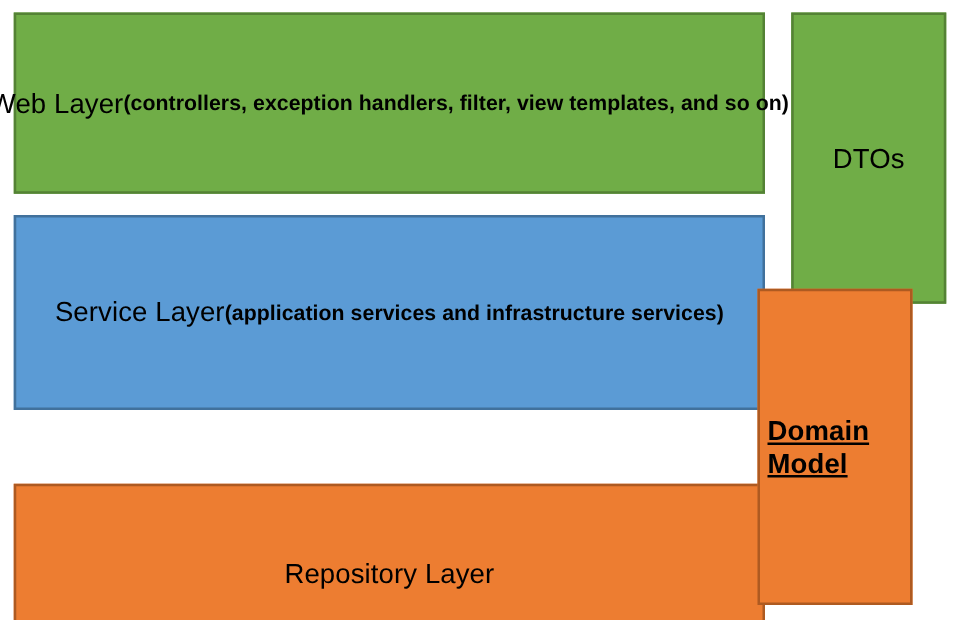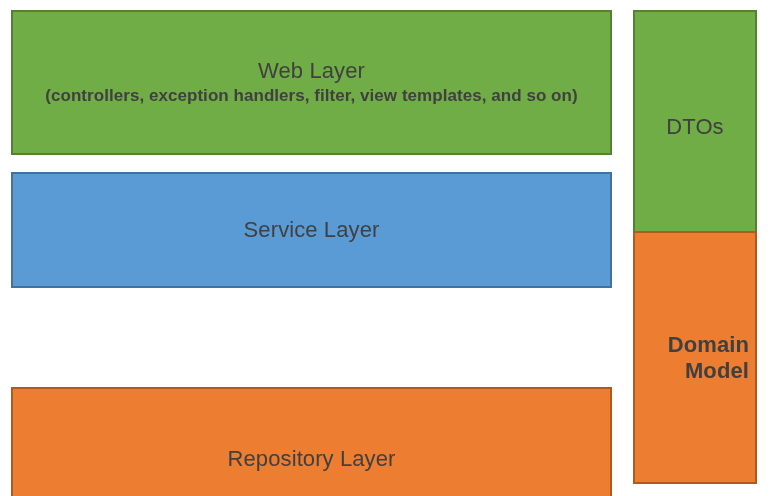--- a/index.html
+++ b/index.html
@@ -17,25 +17,25 @@
     width: 774px;
     height: 496px;
     background: #ffffff;
     overflow: hidden;
   }
 
   .box {
     position: absolute;
     box-sizing: border-box;
     display: flex;
-    flex-direction: column;
+    flex-direction: row;
     align-items: center;
     justify-content: center;
-    text-align: right;
-    color: #404040;
+    text-align: left;
+    color: #000000;
     border-style: solid;
     border-width: 2px;
     padding: 2px 6px;
   }
 
   .box .title {
     font-size: 22px;
     font-weight: 400;
     line-height: 1.18;
     letter-spacing: 0.1px;
@@ -51,26 +51,26 @@
     white-space: nowrap;
   }
 
   
   .theme-green  { background: #70AD47; border-color: #548235; }
   .theme-blue   { background: #5B9BD5; border-color: #41719C; }
   .theme-orange { background: #ED7D31; border-color: #AE5A21; }
 
   
   .box-web        { left: 11px;  top: 10px;  width: 601px; height: 145px; }
-  .box-service    { left: 11px;  top: 172px; width: 601px; height: 116px; }
+  .box-service    { left: 11px;  top: 172px; width: 601px; height: 156px; }
   .box-repository { left: 11px;  top: 340px; width: 601px; height: 144px; margin-top: 47px; }
 
   
   .box-dtos   { left: 633px; top: 10px;  width: 124px; height: 233px; }
-  .box-domain { left: 633px; top: 231px; width: 124px; height: 253px; }
+  .box-domain { left: 606px; top: 231px; width: 124px; height: 253px; text-decoration: underline; }
 
   
   .box-dtos .title {
     font-size: 22px;
     font-weight: 400;
   }
   .box-domain .title {
     font-size: 22px;
     font-weight: 700;
     line-height: 1.14;
@@ -89,20 +89,21 @@
 
 <div class="diagram">
 
   <div class="box theme-green box-web">
     <div class="title">Web Layer</div>
     <div class="subtitle">(controllers, exception handlers, filter, view templates, and so on)</div>
   </div>
 
   <div class="box theme-blue box-service">
     <div class="title">Service Layer</div>
+    <div class="subtitle">(application services and infrastructure services)</div>
   </div>
 
   <div class="box theme-orange box-repository">
     <div class="title">Repository Layer</div>
   </div>
 
   <div class="box theme-green box-dtos">
     <div class="title">DTOs</div>
   </div>
 

